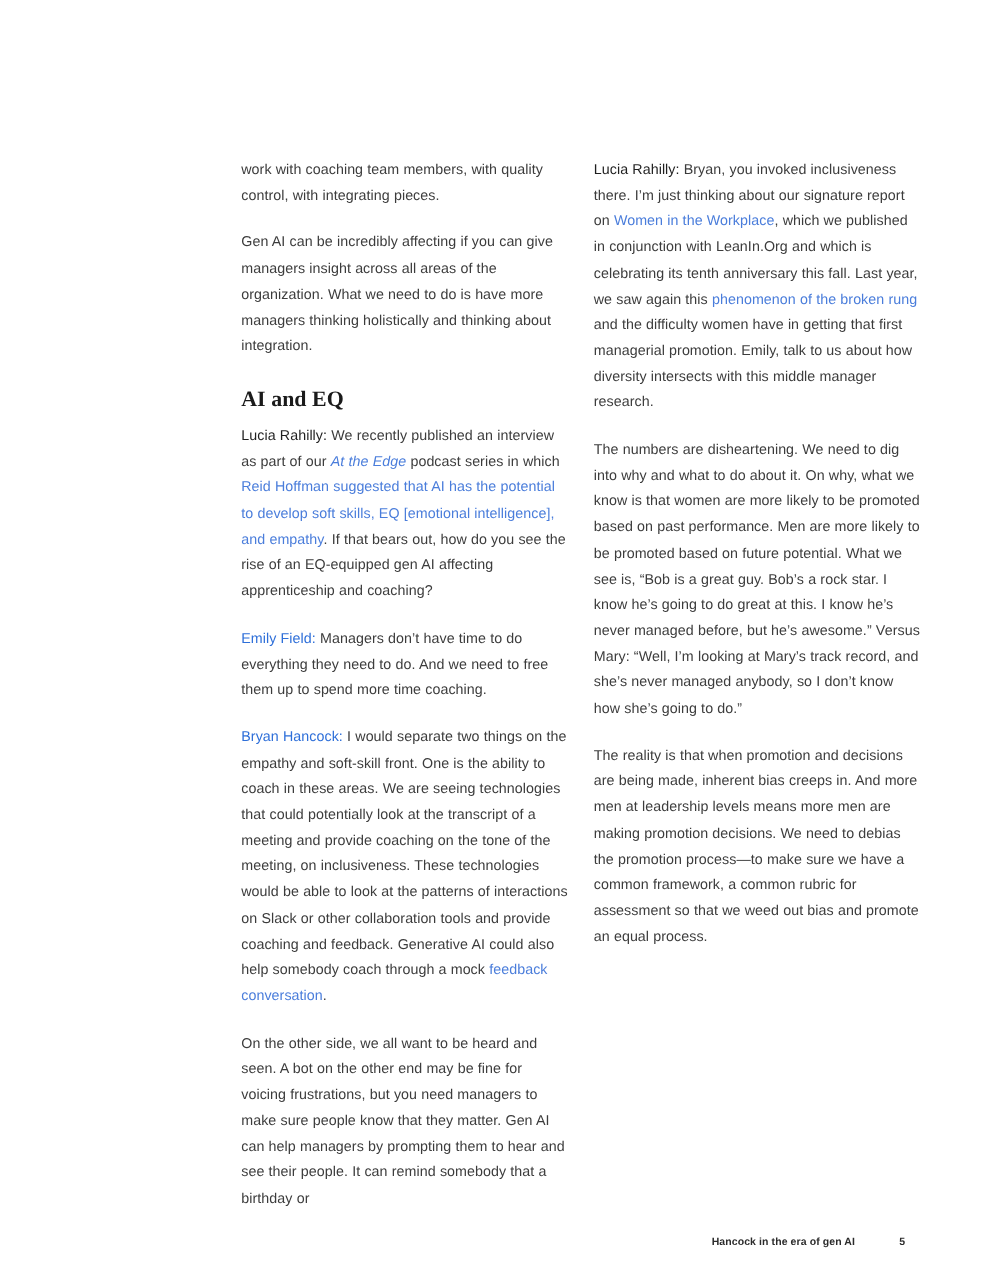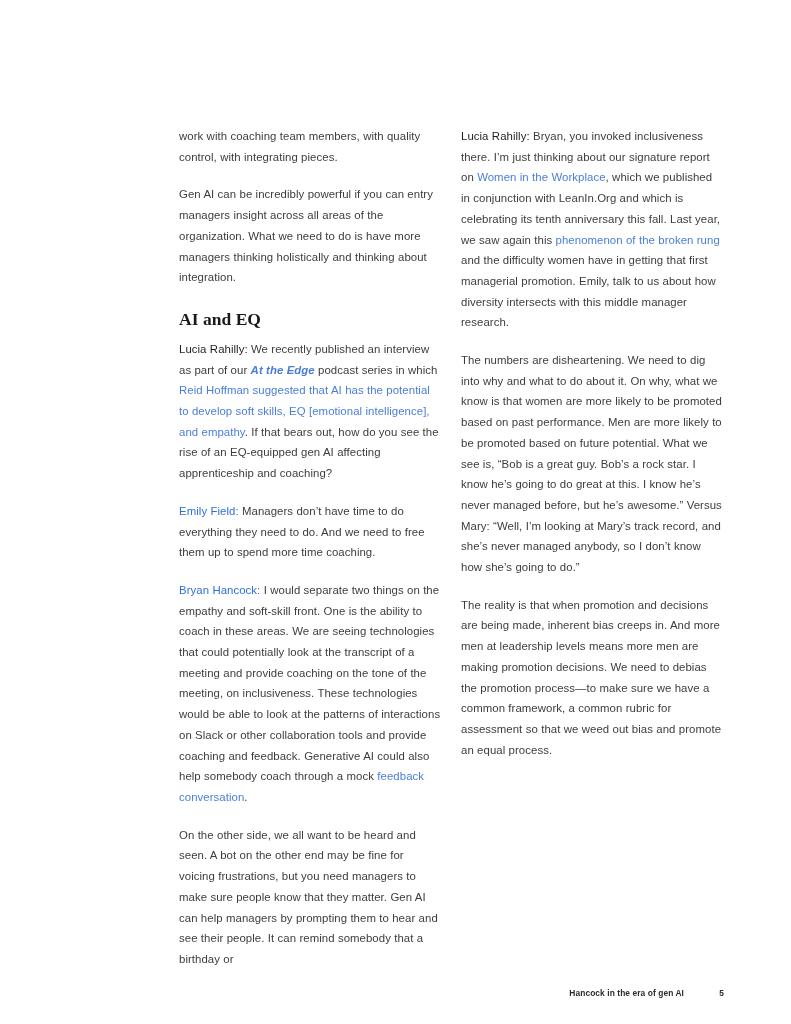--- a/index.html
+++ b/index.html
@@ -14,21 +14,21 @@
     font-family: "Liberation Sans", sans-serif;
     -webkit-font-smoothing: antialiased;
   }
   .page {
     position: absolute;
     inset: 0;
     background: #ffffff;
   }
   .columns {
     position: absolute;
-    left: 179px;
+    left: 193px;
     top: 126px;
     width: 545px;
     display: flex;
     flex-direction: row;
     justify-content: space-between;
     align-items: flex-start;
   }
   .col {
     width: 263px;
   }
@@ -54,21 +54,20 @@
     color: #1f1f1f;
   }
   .speaker.blue {
     color: #2e6fd9;
   }
   .lnk {
     color: #4a7ddb;
   }
   .lnk.ital {
     font-style: italic;
-    font-weight: bold;
   }
   .footer {
     position: absolute;
     left: 179px;
     top: 988px;
     width: 545px;
     display: flex;
     flex-direction: row;
     justify-content: flex-end;
     align-items: baseline;
@@ -90,21 +89,21 @@
 <body>
 
 <div class="page">
 
   <div class="columns">
 
     <div class="col">
 
       <p class="para">work with coaching team members, with quality control, with integrating pieces.</p>
 
-      <p class="para">Gen AI can be incredibly powerful if you can entry managers insight across all areas of the organization. What we need to do is have more managers thinking holistically and thinking about integration.</p>
+      <p class="para">Gen AI can be incredibly affecting if you can give managers insight across all areas of the organization. What we need to do is have more managers thinking holistically and thinking about integration.</p>
 
       <h2 class="section-heading">AI and EQ</h2>
 
       <p class="para"><span class="speaker">Lucia Rahilly:</span><span> We recently published an interview as part of our </span><span class="lnk ital">At the Edge</span><span> podcast series in which </span><span class="lnk">Reid Hoffman suggested that AI has the potential to develop soft skills, EQ [emotional intelligence], and empathy</span><span>. If that bears out, how do you see the rise of an EQ-equipped gen AI affecting apprenticeship and coaching?</span></p>
 
       <p class="para"><span class="speaker blue">Emily Field:</span><span> Managers don’t have time to do everything they need to do. And we need to free them up to spend more time coaching.</span></p>
 
       <p class="para"><span class="speaker blue">Bryan Hancock:</span><span> I would separate two things on the empathy and soft-skill front. One is the ability to coach in these areas. We are seeing technologies that could potentially look at the transcript of a meeting and provide coaching on the tone of the meeting, on inclusiveness. These technologies would be able to look at the patterns of interactions on Slack or other collaboration tools and provide coaching and feedback. Generative AI could also help somebody coach through a mock </span><span class="lnk">feedback conversation</span><span>.</span></p>
 
       <p class="para">On the other side, we all want to be heard and seen. A bot on the other end may be fine for voicing frustrations, but you need managers to make sure people know that they matter. Gen AI can help managers by prompting them to hear and see their people. It can remind somebody that a birthday or</p>

